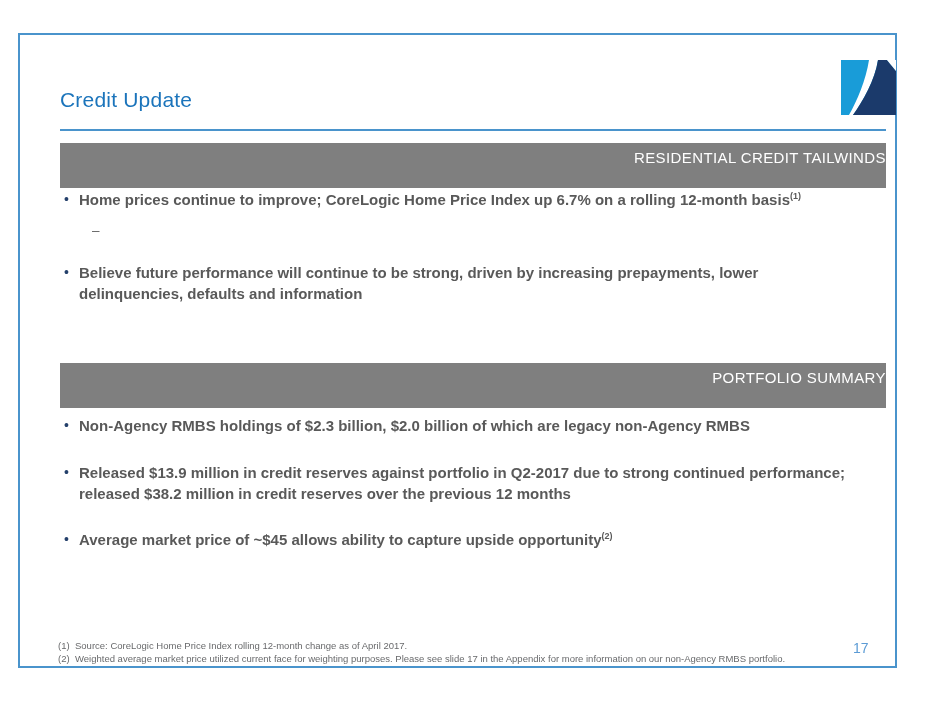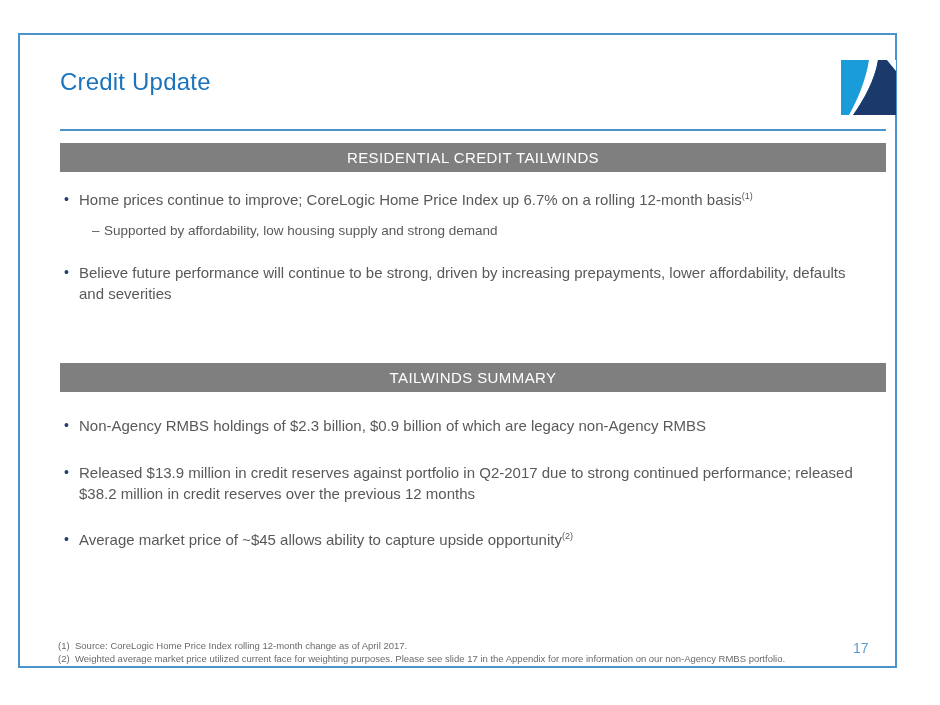--- a/index.html
+++ b/index.html
@@ -12,46 +12,46 @@
   }
   .frame{
     position:absolute;
     left:18px;top:33px;
     width:875px;height:631px;
     border:2px solid #4a94cc;
     background:#ffffff;
   }
   .slide-title{
     position:absolute;
-    left:60px;top:68px;
-    font-size:24px;
+    left:60px;top:88px;
+    font-size:21px;
     color:#1b74bb;
     font-weight:400;
     letter-spacing:0.2px;
   }
   .title-rule{
     position:absolute;
     left:60px;top:129px;
     width:826px;height:2px;
     background:#4a94cc;
   }
   .logo{
     position:absolute;
     left:841px;top:60px;
     width:55px;height:55px;
   }
   .banner{
     position:absolute;
     left:60px;
-    width:826px;height:29px;
+    width:826px;height:45px;
     background:#7f7f7f;
     color:#ffffff;
     font-size:15px;
     line-height:29px;
-    text-align:center;
+    text-align:right;
     letter-spacing:0.4px;
   }
   .banner.s1{top:143px;}
   .banner.s2{top:363px;}
   .bullets{
     position:absolute;
     left:60px;
     width:805px;
     color:#595959;
     font-size:15px;
@@ -60,21 +60,21 @@
   .bullets.s1{top:189px;}
   .bullets.s2{top:415px;}
   .bullet{display:flex;}
   .bullet .dot{
     width:15px;
     padding-left:4px;
     flex:0 0 15px;
     color:#24406b;
     font-size:14px;
   }
-  .bullet .btext{flex:1;max-width:790px;}
+  .bullet .btext{flex:1;max-width:790px;font-weight:bold;}
   .m-b2{margin-top:22px;}
   .m-b4{margin-top:26px;}
   .m-b5{margin-top:25px;}
   .sub-bullet{
     display:flex;
     margin-top:11px;
     padding-left:32px;
     font-size:13.5px;
     line-height:19px;
   }
@@ -124,34 +124,33 @@
 
   <div class="banner s1">RESIDENTIAL CREDIT TAILWINDS</div>
 
   <div class="bullets s1">
     <div class="bullet">
       <span class="dot">•</span>
       <span class="btext"><span>Home prices continue to improve; CoreLogic Home Price Index up 6.7% on a rolling 12-month basis</span><sup class="fn">(1)</sup></span>
     </div>
     <div class="sub-bullet">
       <span class="dash">–</span>
-      <span class="btext">Supported by affordability, low housing supply and strong demand</span>
     </div>
     <div class="bullet m-b2">
       <span class="dot">•</span>
-      <span class="btext">Believe future performance will continue to be strong, driven by increasing prepayments, lower affordability, defaults and severities</span>
+      <span class="btext">Believe future performance will continue to be strong, driven by increasing prepayments, lower delinquencies, defaults and information</span>
     </div>
   </div>
 
-  <div class="banner s2">TAILWINDS SUMMARY</div>
+  <div class="banner s2">PORTFOLIO SUMMARY</div>
 
   <div class="bullets s2">
     <div class="bullet">
       <span class="dot">•</span>
-      <span class="btext">Non-Agency RMBS holdings of $2.3 billion, $0.9 billion of which are legacy non-Agency RMBS</span>
+      <span class="btext">Non-Agency RMBS holdings of $2.3 billion, $2.0 billion of which are legacy non-Agency RMBS</span>
     </div>
     <div class="bullet m-b4">
       <span class="dot">•</span>
       <span class="btext">Released $13.9 million in credit reserves against portfolio in Q2-2017 due to strong continued performance; released $38.2 million in credit reserves over the previous 12 months</span>
     </div>
     <div class="bullet m-b5">
       <span class="dot">•</span>
       <span class="btext"><span>Average market price of ~$45 allows ability to capture upside opportunity</span><sup class="fn">(2)</sup></span>
     </div>
   </div>

